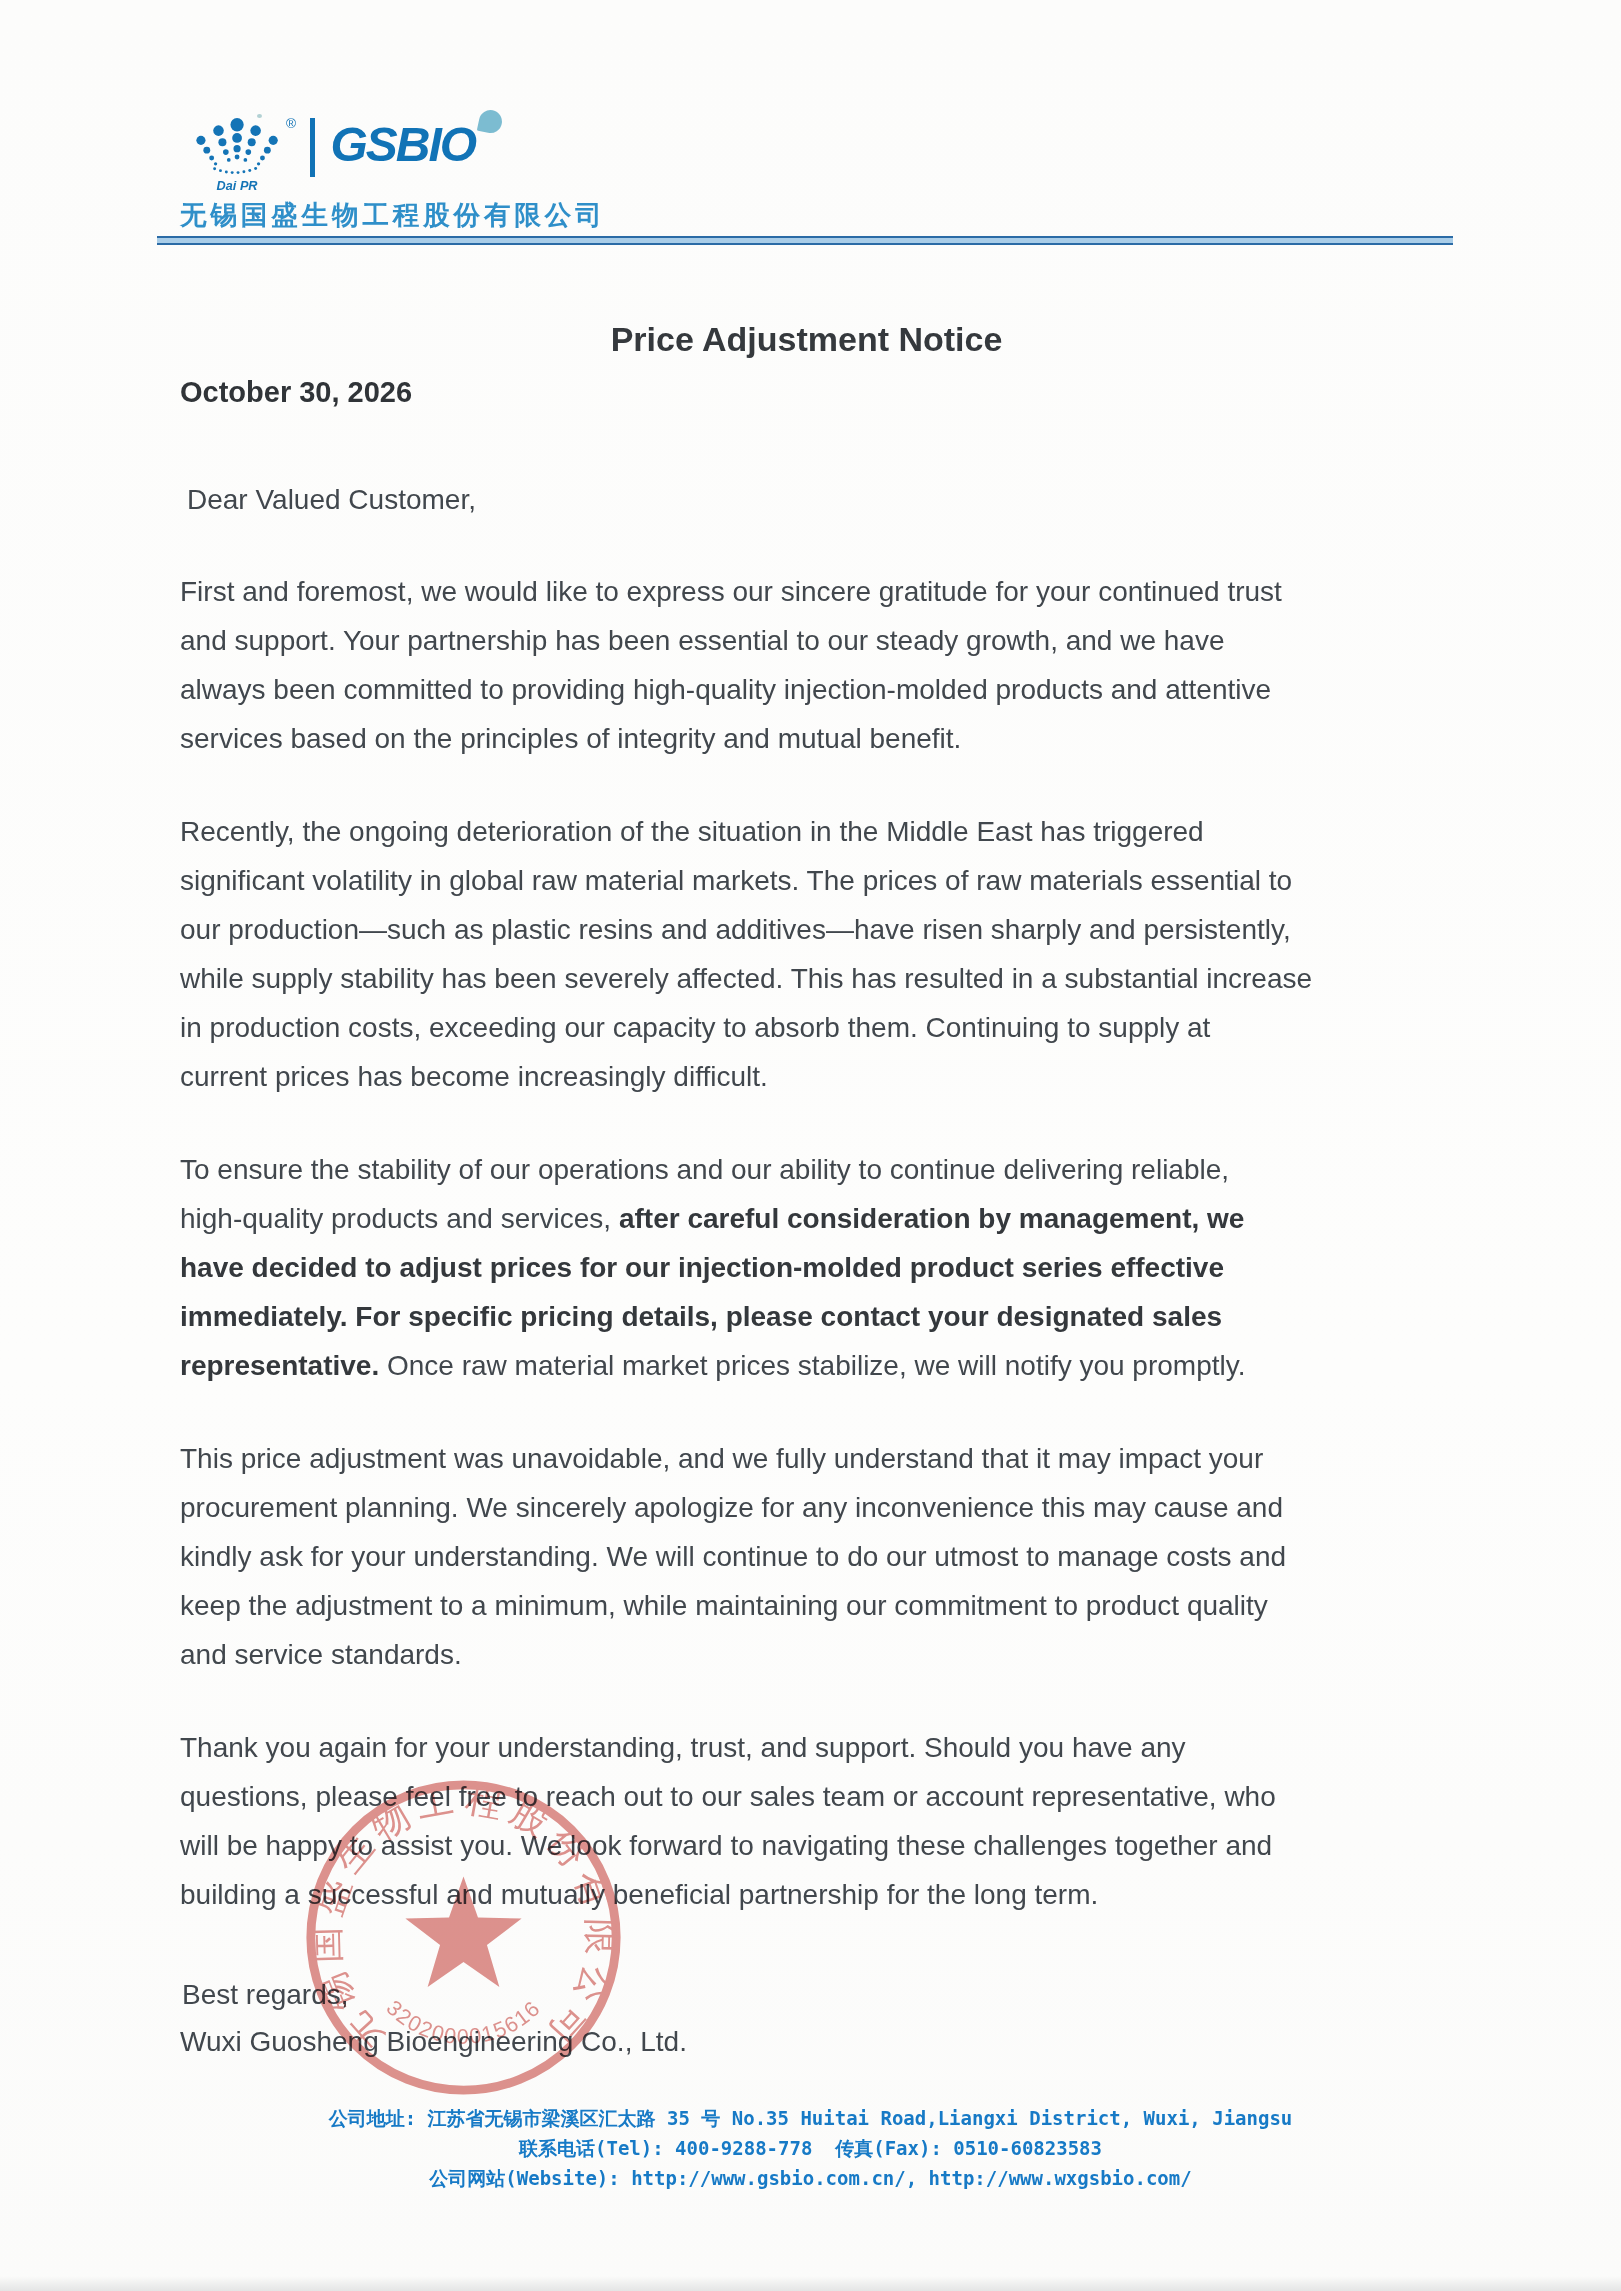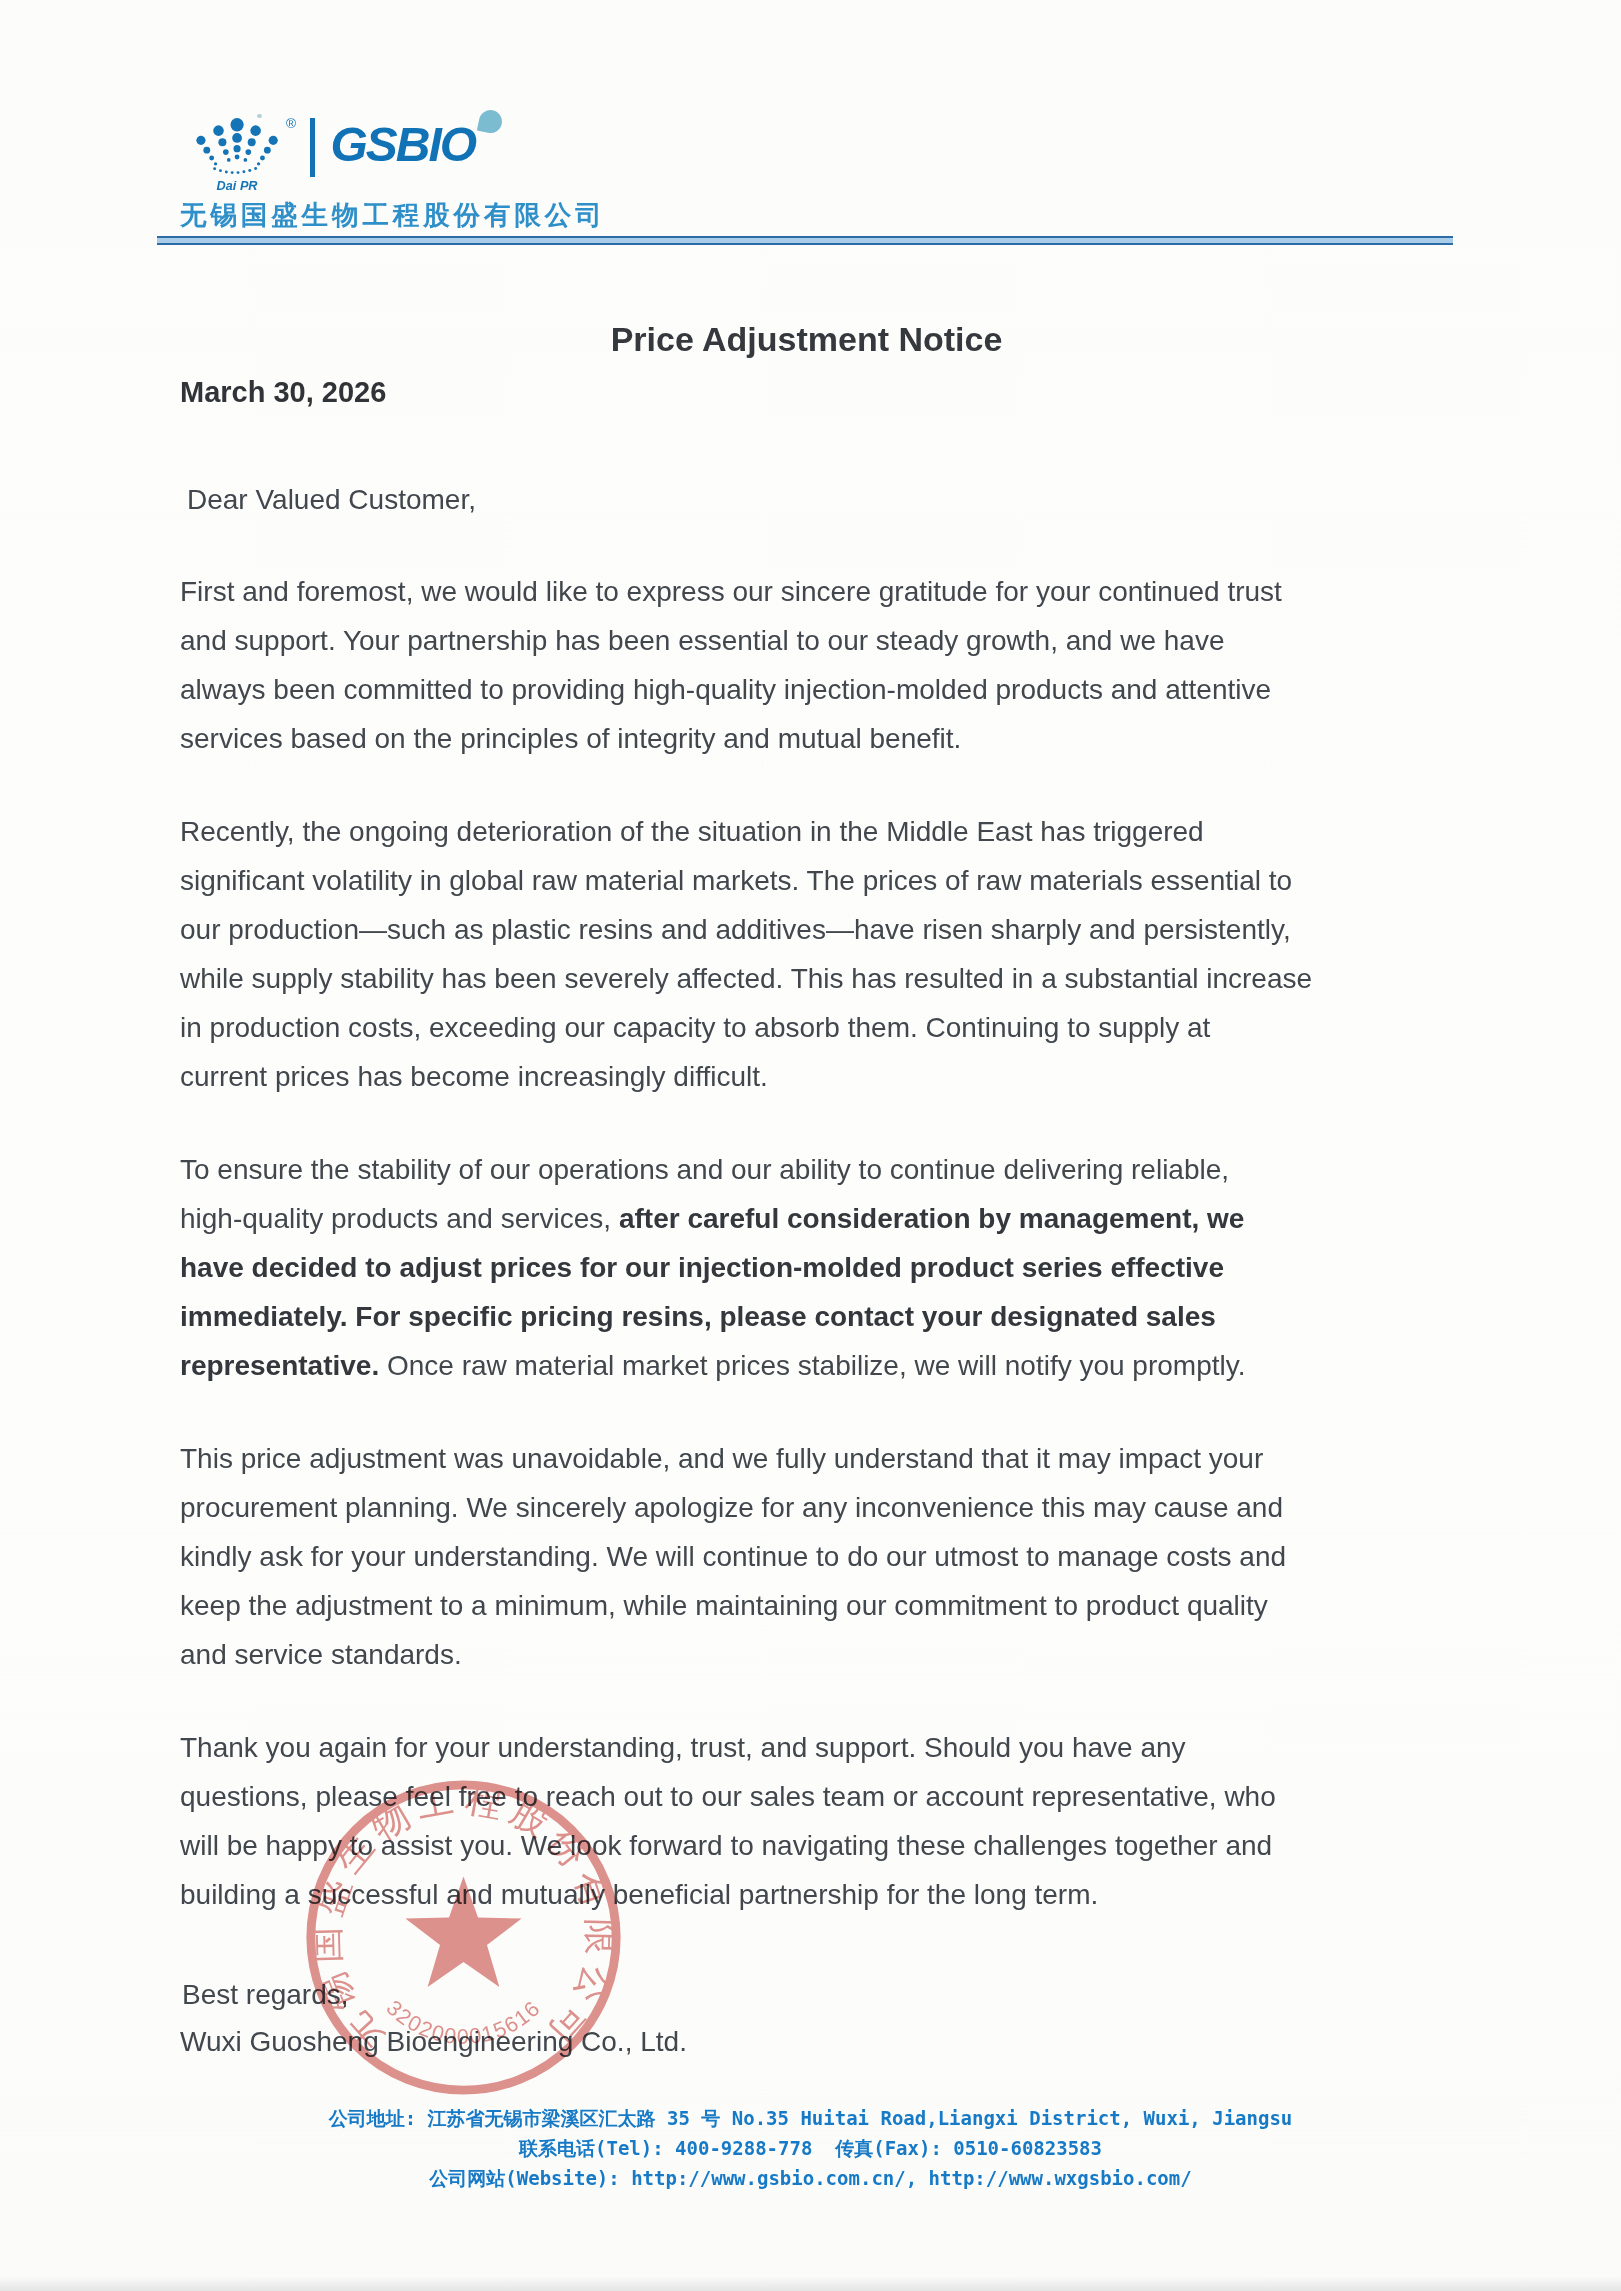--- a/index.html
+++ b/index.html
@@ -114,36 +114,36 @@
     </div>
     <div class="company-cn">无锡国盛生物工程股份有限公司</div>
     <div class="rule"></div>
   </header>
 
   <span class="speck-a"></span>
   <span class="speck-b"></span>
 
   <main class="letter">
     <h1 class="title">Price Adjustment Notice</h1>
-    <p class="date">March 30, 2026</p>
+    <p class="date">October 30, 2026</p>
     <p class="salutation">Dear Valued Customer,</p>
     <p class="para">First and foremost, we would like to express our sincere gratitude for your continued trust
 and support. Your partnership has been essential to our steady growth, and we have
 always been committed to providing high-quality injection-molded products and attentive
 services based on the principles of integrity and mutual benefit.</p>
     <p class="para">Recently, the ongoing deterioration of the situation in the Middle East has triggered
 significant volatility in global raw material markets. The prices of raw materials essential to
 our production—such as plastic resins and additives—have risen sharply and persistently,
 while supply stability has been severely affected. This has resulted in a substantial increase
 in production costs, exceeding our capacity to absorb them. Continuing to supply at
 current prices has become increasingly difficult.</p>
     <p class="para"><span>To ensure the stability of our operations and our ability to continue delivering reliable,
 high-quality products and services, </span><strong>after careful consideration by management, we
 have decided to adjust prices for our injection-molded product series effective
-immediately. For specific pricing resins, please contact your designated sales
+immediately. For specific pricing details, please contact your designated sales
 representative.</strong><span> Once raw material market prices stabilize, we will notify you promptly.</span></p>
     <p class="para">This price adjustment was unavoidable, and we fully understand that it may impact your
 procurement planning. We sincerely apologize for any inconvenience this may cause and
 kindly ask for your understanding. We will continue to do our utmost to manage costs and
 keep the adjustment to a minimum, while maintaining our commitment to product quality
 and service standards.</p>
     <p class="para">Thank you again for your understanding, trust, and support. Should you have any
 questions, please feel free to reach out to our sales team or account representative, who
 will be happy to assist you. We look forward to navigating these challenges together and
 building a successful and mutually beneficial partnership for the long term.</p>

